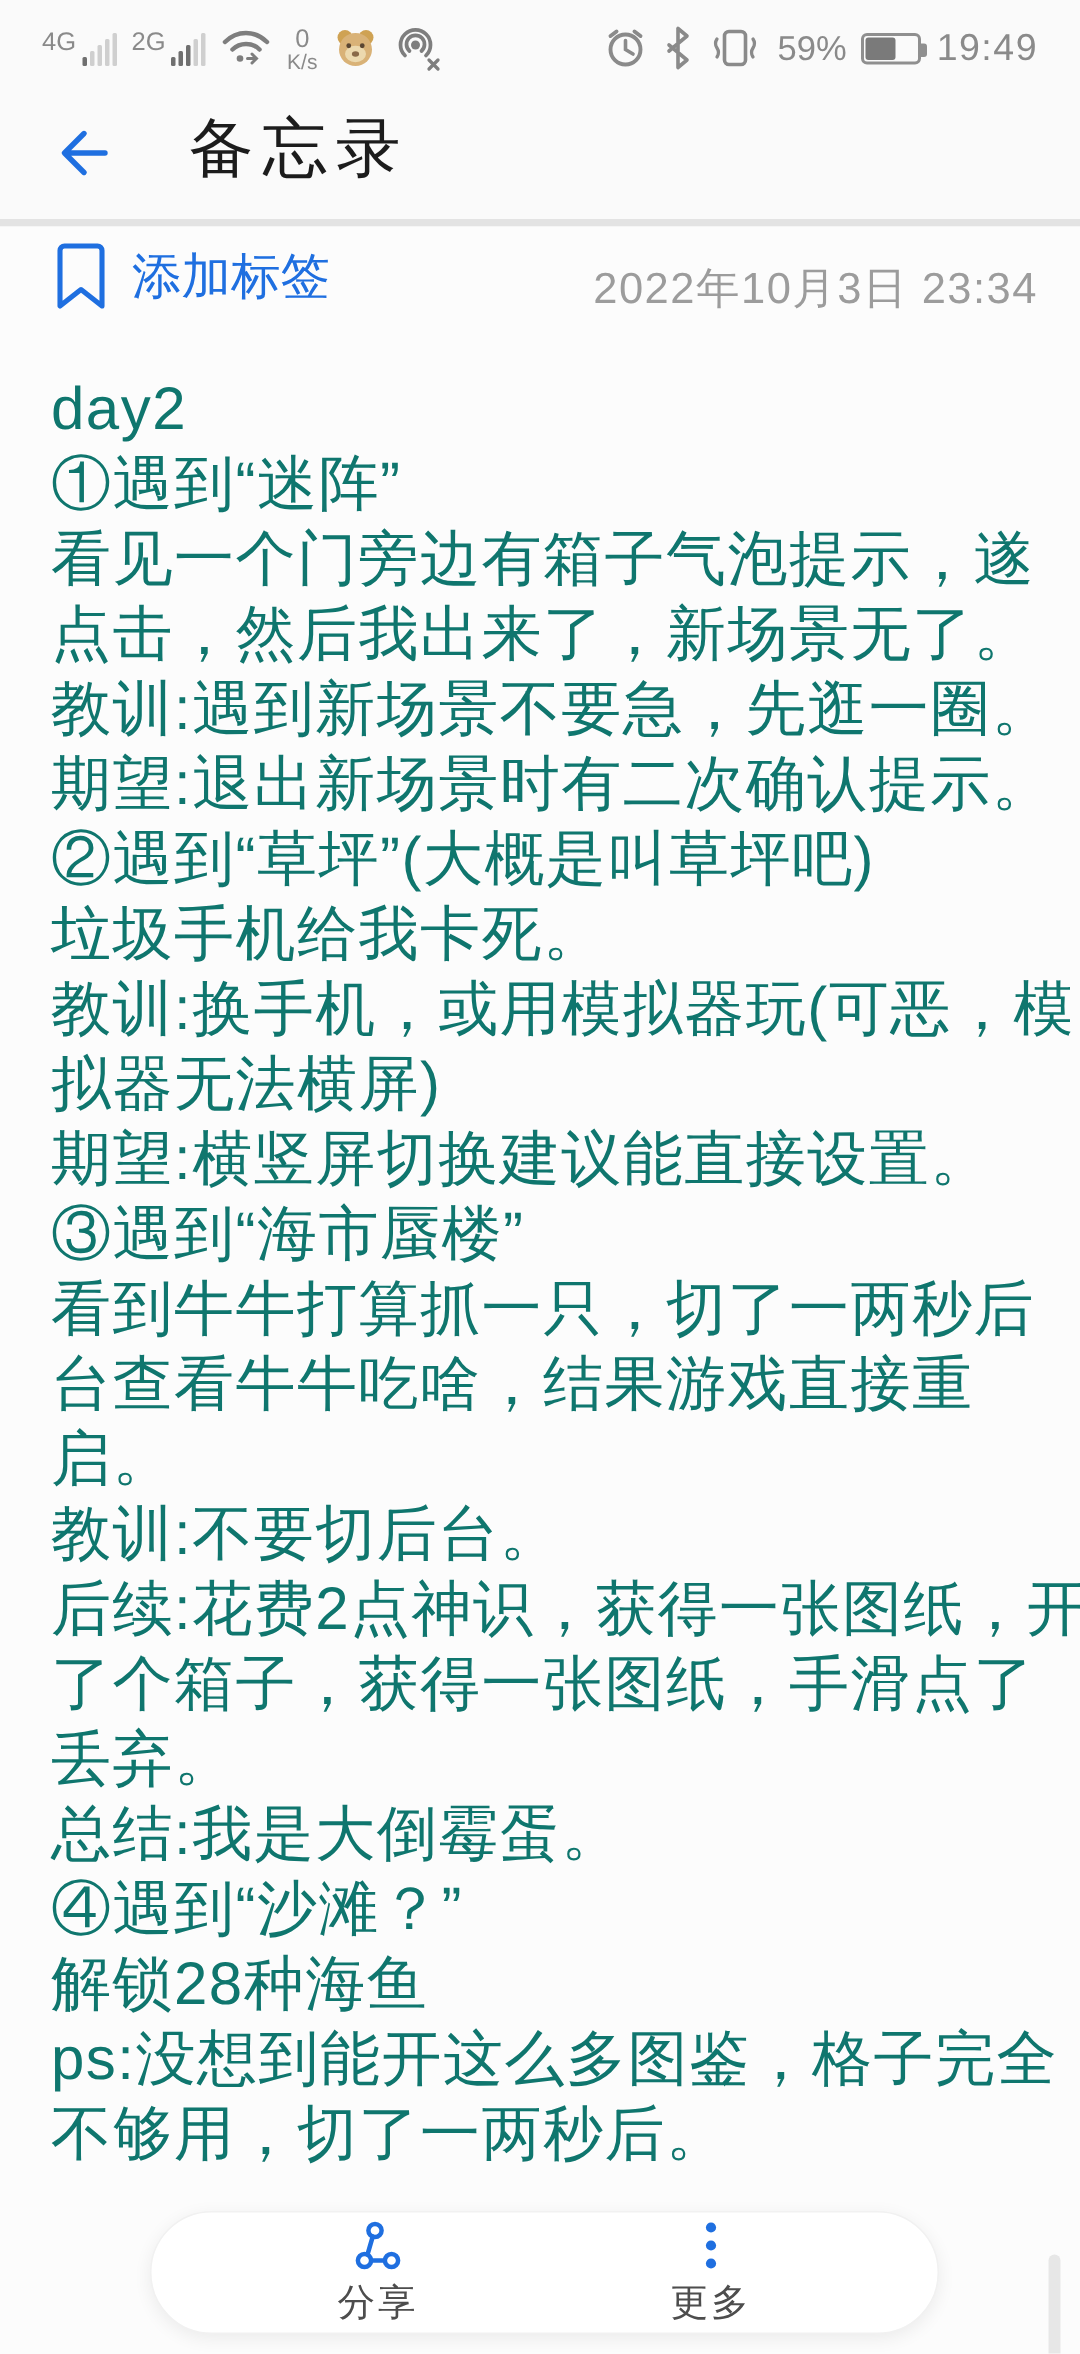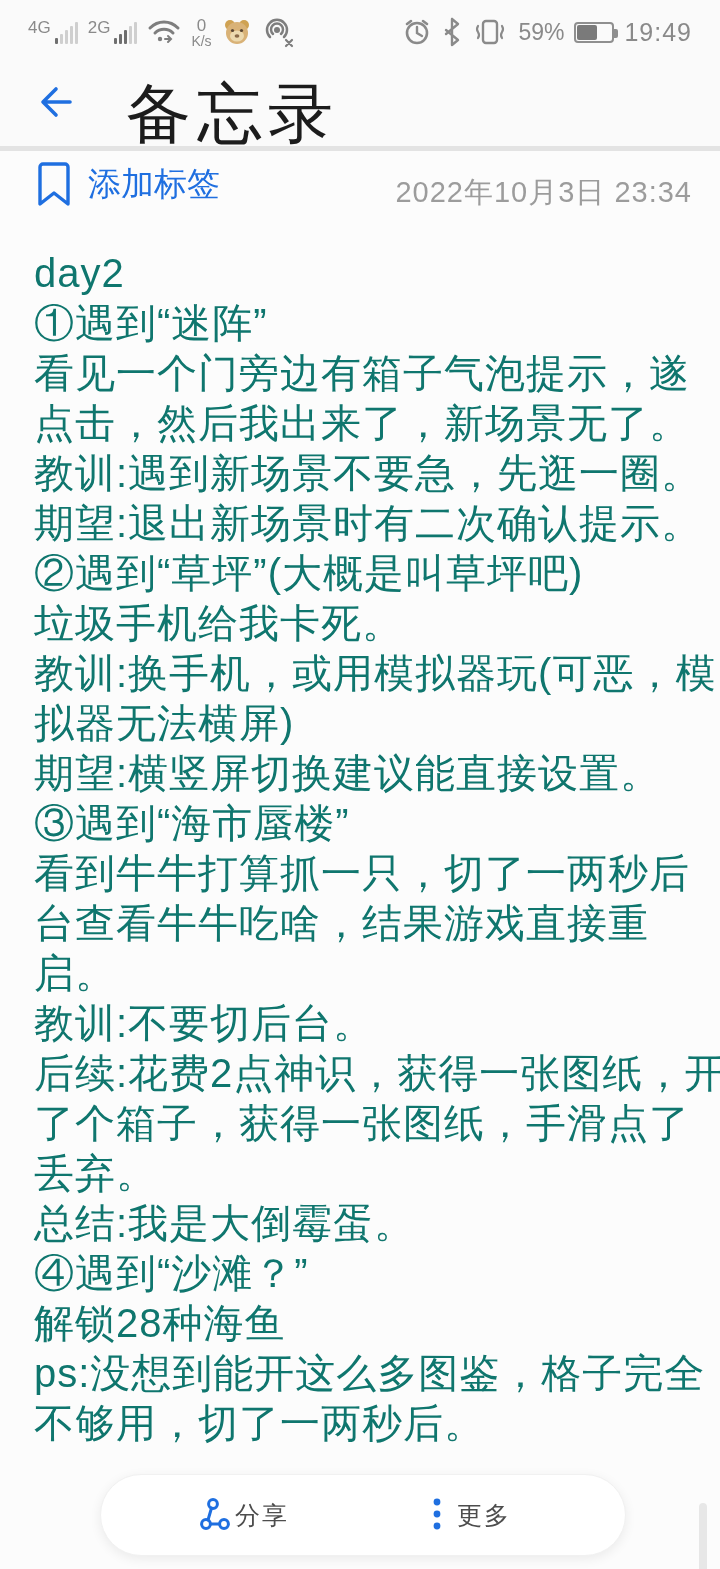--- a/index.html
+++ b/index.html
@@ -21,21 +21,21 @@
   .speed .v { font-size:17px; } .speed .u { font-size:14px; }
   .pct { font-size:23px; color:#8a8a8a; }
   .clock { font-size:25px; color:#8a8a8a; letter-spacing:1px; }
   .batt { position:relative; width:40px; height:21px; border:2px solid #8f8f8f; border-radius:4px; }
   .batt .fill { position:absolute; left:1px; top:1px; bottom:1px; width:55%; background:#7a7a7a; border-radius:2px; }
   .batt .cap { position:absolute; right:-6px; top:5px; width:4px; height:9px; background:#8f8f8f; border-radius:0 2px 2px 0; }
 
   
   .header { position:absolute; top:58px; left:0; right:0; height:88px; background:#fafafa; }
   .back-btn { position:absolute; left:34px; top:22px; width:44px; height:44px; }
-  .page-title { position:absolute; left:126px; top:12px; font-size:65px; color:#1c1c1c; letter-spacing:6px; }
+  .page-title { position:absolute; left:126px; top:12px; font-size:43px; color:#1c1c1c; letter-spacing:6px; }
   .divider { position:absolute; top:146px; left:0; right:0; height:5px; background:#e3e3e3; }
 
   
   .note-card { position:absolute; top:151px; left:0; right:0; bottom:0; background:#fcfcfc; }
   .tag-row { position:absolute; top:10px; left:0; right:0; height:60px; }
   .tag-btn { position:absolute; left:38px; top:0; display:flex; align-items:center; gap:18px; }
   .tag-label { font-size:33px; color:#1f6fe0; }
   .note-date { position:absolute; right:28px; top:12px; font-size:29px; color:#9c9c9c; letter-spacing:1px; }
 
   .note-body { position:absolute; top:97px; left:34px; right:24px; }
@@ -43,21 +43,21 @@
 
   
   .scroll-thumb { position:absolute; right:13px; top:1352px; width:8px; height:202px;
     background:#e7e7e7; border-radius:4px; }
 
   
   .toolbar { position:absolute; left:100px; top:1474px; width:526px; height:82px;
     background:#ffffff; border:1px solid #f1f1f1; border-radius:41px;
     box-shadow:0 3px 12px rgba(0,0,0,0.07);
     display:flex; align-items:center; justify-content:space-around; padding:0 40px; }
-  .tb-item { display:flex; flex-direction:row; align-items:center; gap:2px; width:110px; cursor:pointer; }
+  .tb-item { display:flex; flex-direction:column; align-items:center; gap:2px; width:110px; cursor:pointer;justify-content:space-between; }
   .tb-icon { width:36px; height:36px; display:flex; align-items:center; justify-content:center; }
   .tb-label { font-size:25px; color:#4d4d4d; letter-spacing:2px; }
 
   svg { display:block; }
 </style>
 </head>
 <body>
 
 <div class="screen">
 

